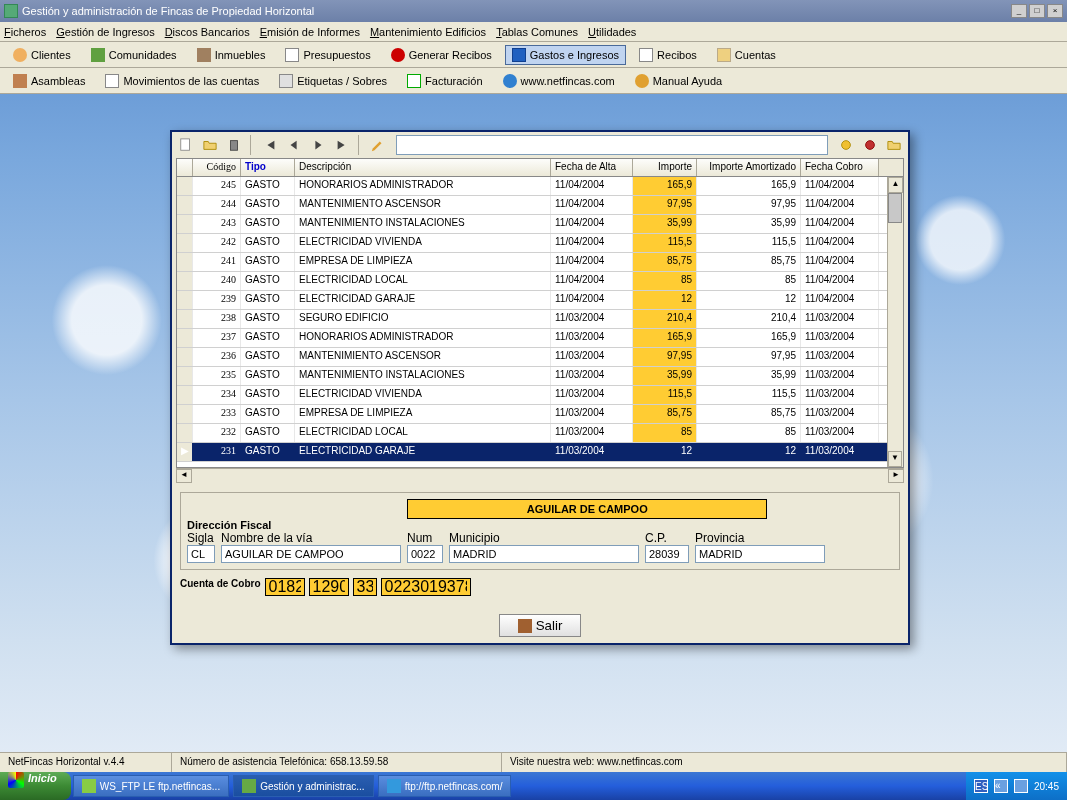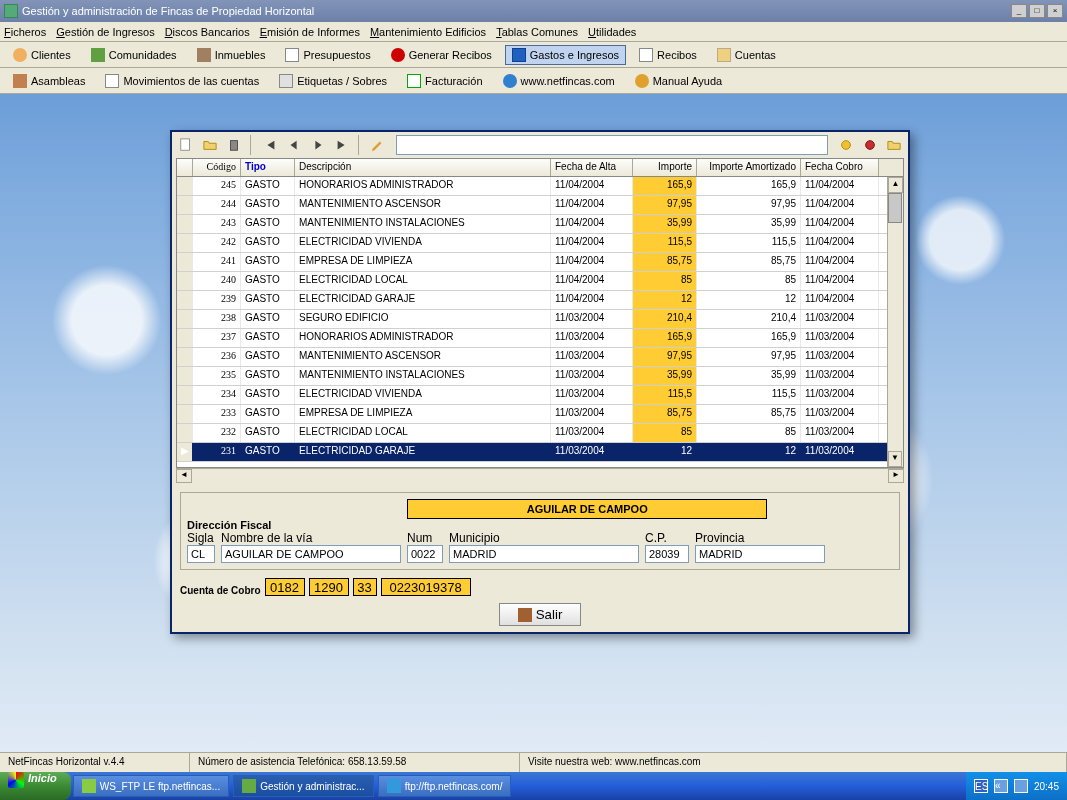--- a/index.html
+++ b/index.html
@@ -89,23 +89,23 @@
 .gscroll-v .thumb{position:absolute;top:16px;width:14px;height:30px;background:#c8c8c8;border:1px solid #888;}
 .gscroll-h{height:16px;background:#ece9d8;border-top:1px solid #aca899;margin:0 4px;display:flex;}
 .gscroll-h .ar{width:16px;height:14px;background:#ece9d8;border:1px solid #aca899;text-align:center;font-size:8px;}
 
 .addr-panel{margin:8px;padding:6px;border:1px solid #aca899;}
 .addr-banner{background:#ffcc33;border:1px solid #000;text-align:center;font-weight:bold;padding:3px;margin:0 auto 6px;width:360px;}
 .addr-row{display:flex;gap:6px;align-items:flex-end;}
 .fld{display:flex;flex-direction:column;}
 .fld label{font-size:12px;}
 .fld input{border:1px solid #7f9db9;background:#fff;height:18px;padding:0 3px;font-size:11px;}
-.cuenta{margin:4px 8px 1px;display:flex;align-items:flex-end;gap:4px;}
+.cuenta{margin:4px 8px 12px;display:flex;align-items:flex-start;gap:4px;}
 .cuenta label{font-weight:bold;font-size:10px;}
-.cuenta input{border:1px solid #000;background:#ffcc33;height:18px;padding:0 3px;font-size:13px;text-align:center;}
+.cuenta input{border:1px solid #000;background:#ffcc33;height:18px;padding:0 3px;font-size:16px;text-align:center;}
 .dlg-foot{text-align:center;padding:6px;}
 .btn-salir{padding:3px 18px;border:1px solid #888;background:linear-gradient(#fff,#e0e0e0);display:inline-flex;align-items:center;gap:4px;}
 
 .statusbar{position:absolute;bottom:28px;left:0;right:0;height:20px;background:#ece9d8;border-top:1px solid #aca899;display:flex;font-size:10px;z-index:2;}
 .statusbar div{border-right:1px solid #aca899;padding:3px 8px;}
 .taskbar{position:absolute;bottom:0;left:0;right:0;height:28px;background:linear-gradient(#3b77d3,#245edb 50%,#1941a5);display:flex;align-items:center;z-index:2;}
 .start{height:28px;padding:0 14px 0 8px;background:linear-gradient(#5eac56,#3c8a34 50%,#2a6a24);color:#fff;font-weight:bold;font-style:italic;display:flex;align-items:flex-start;gap:4px;border-radius:0 8px 8px 0;}
 .task{height:22px;margin:0 2px;padding:0 8px;background:linear-gradient(#5a8ee0,#3a6ec0);color:#fff;display:flex;align-items:center;gap:4px;font-size:10px;border:1px solid #2a5eb0;max-width:180px;overflow:hidden;}
 .task.active{background:linear-gradient(#2a5eb0,#1a4ea0);}
 .tray{margin-left:auto;height:28px;background:linear-gradient(#1290e9,#0d6fc7);display:flex;align-items:center;gap:6px;padding:0 8px;color:#fff;font-size:10px;}
@@ -475,21 +475,21 @@
 
   <div class="dlg-foot">
     <button class="btn-salir">
       <span style="width:14px;height:14px;background:#a06030;display:inline-block;"></span>
       <span>Salir</span>
     </button>
   </div>
 </div>
 
 <div class="statusbar">
-  <div style="width:190px">NetFincas Horizontal v.4.4</div>
+  <div style="width:172px">NetFincas Horizontal v.4.4</div>
   <div style="width:330px">Número de asistencia Telefónica: 658.13.59.58</div>
   <div style="flex:1">Visite nuestra web: www.netfincas.com</div>
 </div>
 
 <div class="taskbar">
   <div class="start">
     <span style="width:16px;height:16px;background:conic-gradient(#f00,#0f0,#00f,#ff0);border-radius:2px;"></span>
     <span>Inicio</span>
   </div>
   <div id="tasks" style="display:flex;">

